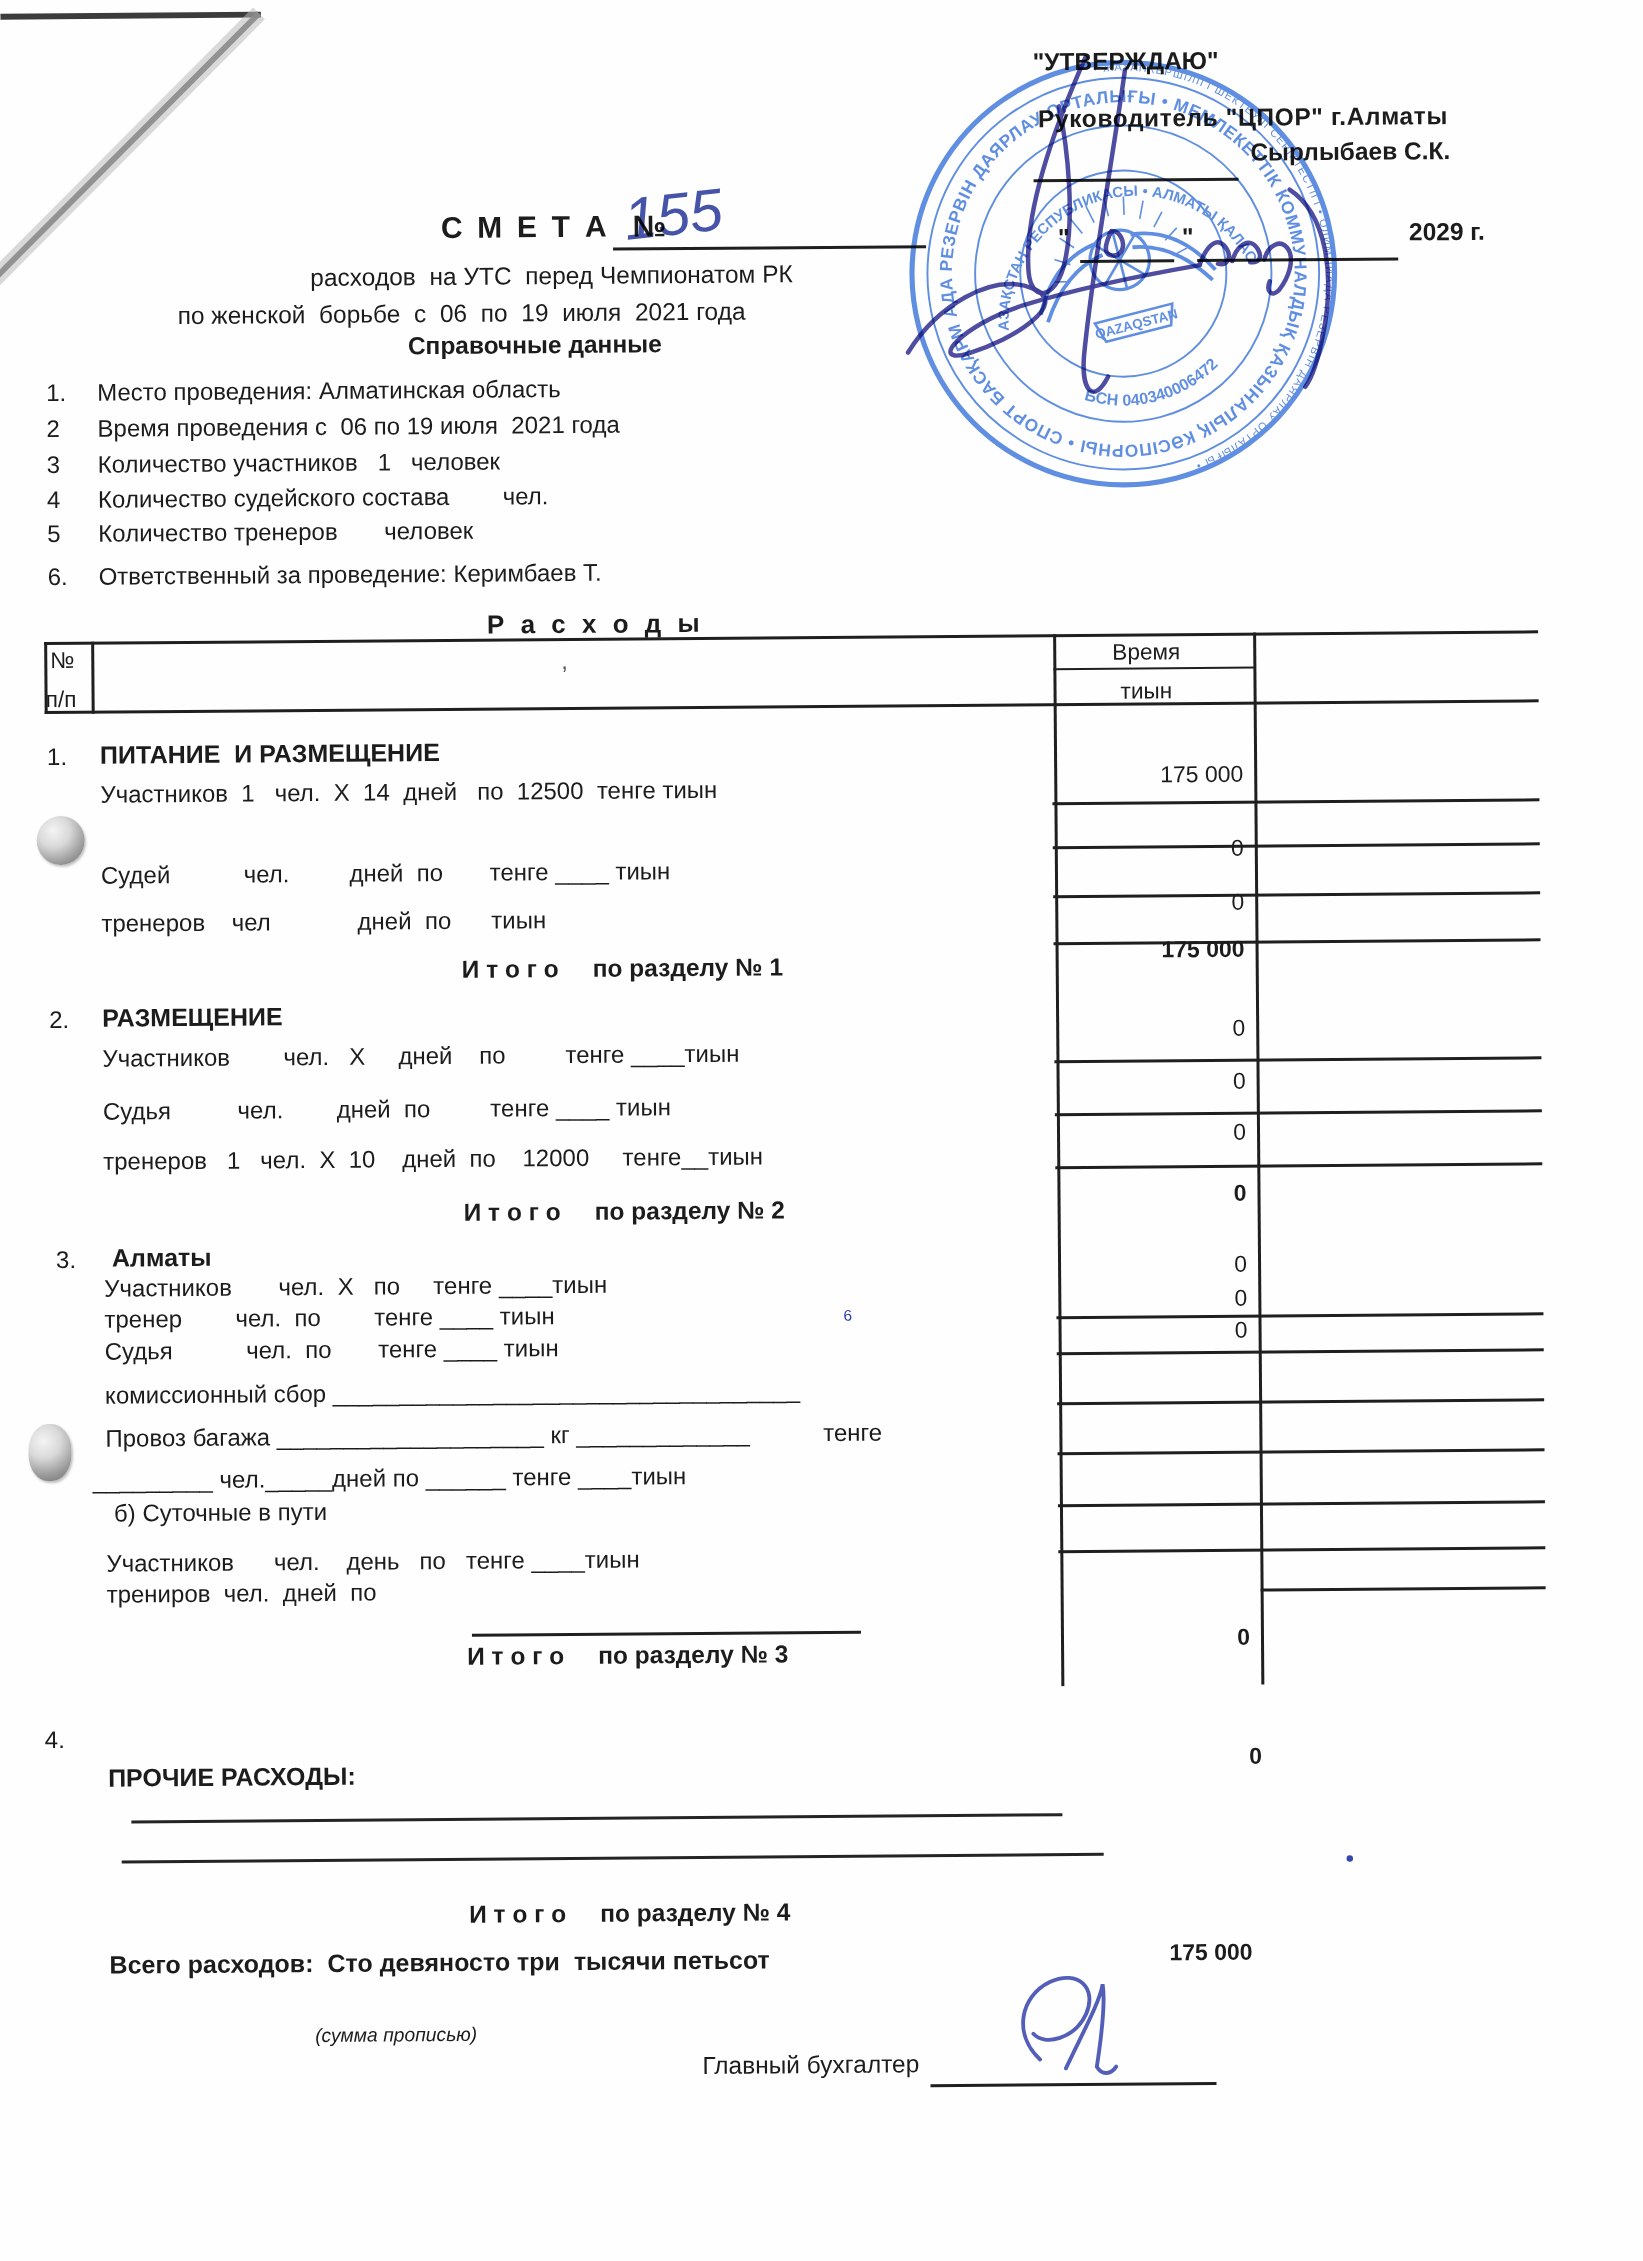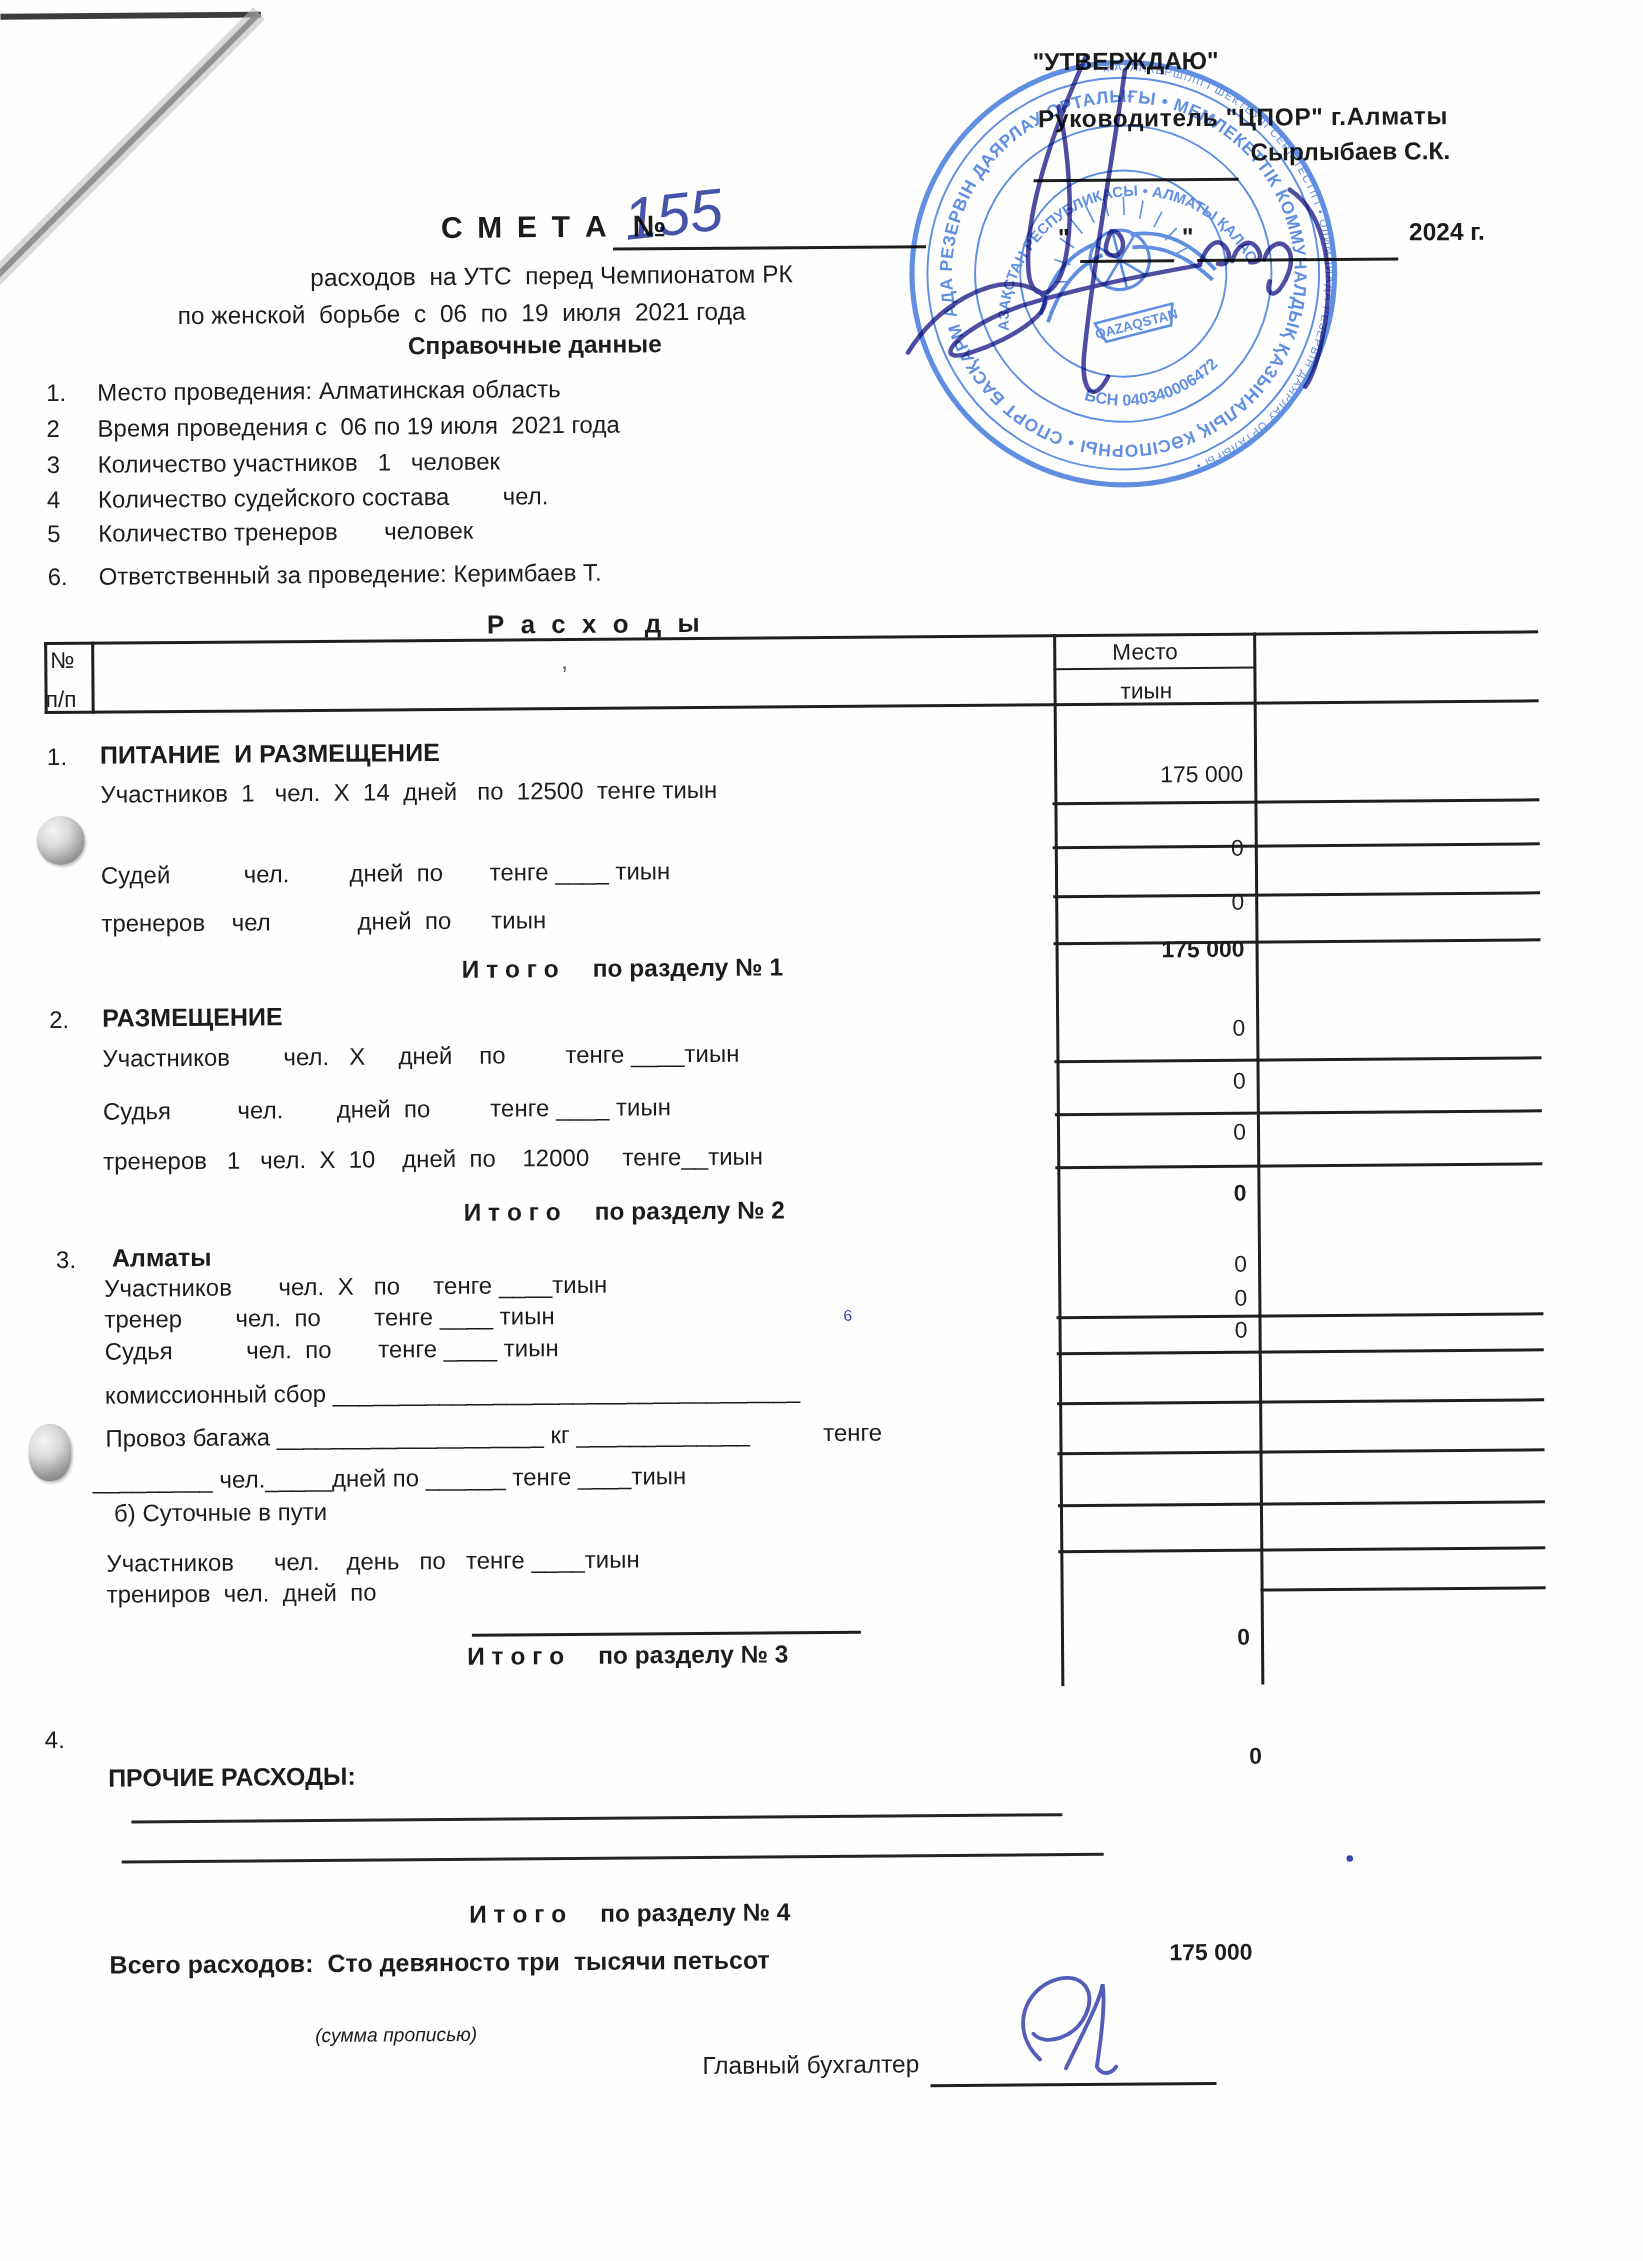--- a/index.html
+++ b/index.html
@@ -32,21 +32,21 @@
   </svg>
 
   <div class="t b" style="left:1041px;top:50px;font-size:24.5px;">"УТВЕРЖДАЮ"</div>
   <div class="t b" style="left:1046px;top:107px;font-size:24.5px;letter-spacing:0.6px;">Руководитель "ЦПОР" г.Алматы</div>
   <div class="hl" style="left:1041px;top:181px;width:205px;"></div>
   <div class="t b" style="left:1258px;top:142px;font-size:24.5px;">Сырлыбаев С.К.</div>
   <div class="t b" style="left:1065px;top:226px;font-size:24.5px;">"</div>
   <div class="hl" style="left:1087px;top:262px;width:94px;"></div>
   <div class="t b" style="left:1189px;top:226px;font-size:24.5px;">"</div>
   <div class="hl" style="left:1204px;top:262px;width:201px;"></div>
-  <div class="t b" style="left:1416px;top:223px;font-size:24.5px;">2024 г.</div>
+  <div class="t b" style="left:1416px;top:223px;font-size:24.5px;">2029 г.</div>
 
   <div class="t b" style="left:448px;top:208px;font-size:30px;letter-spacing:3.2px;">С М Е Т А  №</div>
   <div class="hl" style="left:620px;top:246px;width:313px;height:3.2px;"></div>
   <div class="t" style="left:317px;top:260px;font-size:24.5px;">расходов  на УТС  перед Чемпионатом РК</div>
   <div class="t" style="left:184px;top:297px;font-size:24.5px;">по женской  борьбе  с  06  по  19  июля  2021 года</div>
   <div class="t b" style="left:414px;top:329px;font-size:24.5px;">Справочные данные</div>
 
   <div class="t" style="left:52px;top:373px;">1.</div>
   <div class="t" style="left:103px;top:373px;">Место проведения: Алматинская область</div>
   <div class="t" style="left:52px;top:409px;">2</div>
@@ -63,21 +63,21 @@
   <div class="t b" style="left:491px;top:608px;font-size:26px;letter-spacing:4.5px;">Р а с х о д ы</div>
   <div class="hl" style="left:48px;top:636px;width:1494px;"></div>
   <div class="hl" style="left:48px;top:705px;width:1494px;"></div>
   <div class="vl" style="left:48px;top:636px;height:72px;"></div>
   <div class="vl" style="left:95px;top:636px;height:72px;"></div>
   <div class="t" style="left:54px;top:642px;font-size:22.6px;">№</div>
   <div class="t" style="left:49px;top:681px;font-size:22.6px;">п/п</div>
   <div class="vl" style="left:1057px;top:636px;height:1052px;"></div>
   <div class="vl" style="left:1257px;top:636px;height:1052px;"></div>
   <div class="hl" style="left:1057px;top:670px;width:202px;height:1.9px;"></div>
-  <div class="t" style="left:1116px;top:642px;font-size:22.6px;">Место</div>
+  <div class="t" style="left:1116px;top:642px;font-size:22.6px;">Время</div>
   <div class="t" style="left:1124px;top:681px;font-size:22.6px;">тиын</div>
   <div class="t" style="left:565px;top:645px;color:#555;">,</div>
 
   <div class="t" style="left:50px;top:737px;">1.</div>
   <div class="t b" style="left:103px;top:735px;font-size:25px;">ПИТАНИЕ  И РАЗМЕЩЕНИЕ</div>
   <div class="t" style="left:103px;top:775px;">Участников  1   чел.  Х  14  дней   по  12500  тенге тиын</div>
   <div class="amt" style="top:764px;">175 000</div>
   <div class="hl" style="left:1055px;top:804px;width:487px;"></div>
   <div class="hl" style="left:1055px;top:848px;width:487px;"></div>
   <div class="sphere" style="left:39px;top:810px;width:48px;height:49px;"></div>

